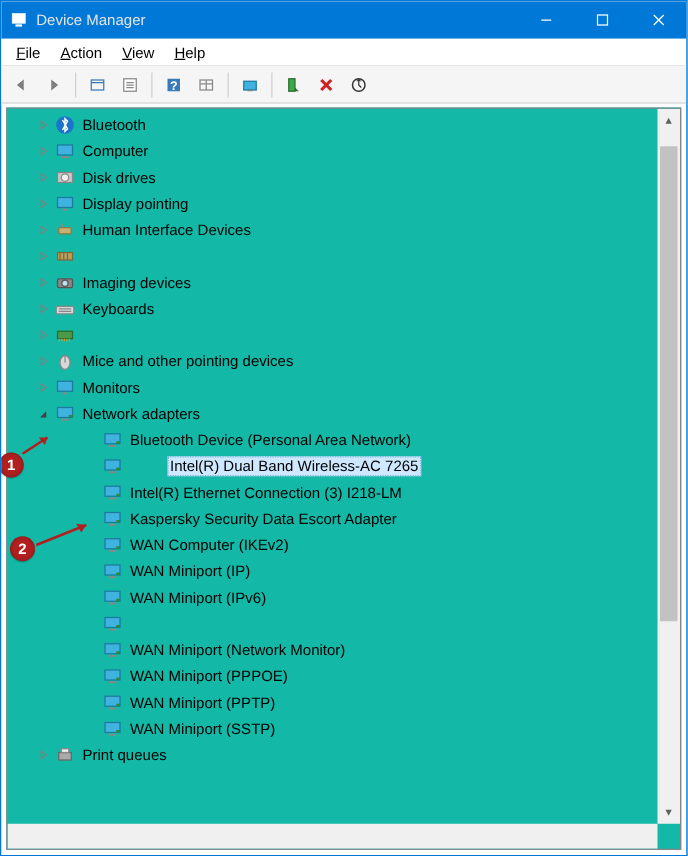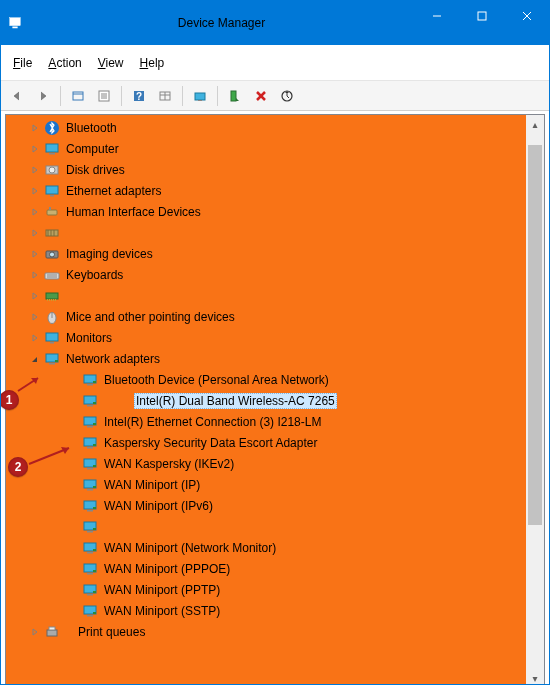--- a/index.html
+++ b/index.html
@@ -6,43 +6,42 @@
   body {
     font-family: "Segoe UI", Tahoma, sans-serif;
     font-size: 12px;
     background: #fff;
     width: 550px;
     height: 685px;
     overflow: hidden;
     border: 1px solid #0078d7;
   }
   .titlebar {
-    height: 44px;
+    height: 30px;
     background: #0078d7;
-    color: #000000;
+    color: #e5e5e5;
     display: flex;
     align-items: center;
     padding-left: 6px;
-    text-align: center;
   }
   .titlebar .app-icon {
     width: 16px; height: 16px;
     margin-right: 6px;
     display: flex; align-items: center; justify-content: center;
   }
   .titlebar .title { flex: 1; font-size: 12px; }
   .win-controls { display: flex; height: 100%; }
   .win-btn {
     width: 45px; height: 30px;
     display: flex; align-items: center; justify-content: center;
     color: #fff;
   }
   .win-btn svg { stroke: #fff; fill: none; stroke-width: 1; }
   .menubar {
-    height: 36px;
+    height: 22px;
     background: #fff;
     display: flex;
     align-items: center;
     padding: 0 4px;
     border-bottom: 1px solid #e5e5e5;
   }
   .menu-item {
     padding: 2px 8px;
     font-size: 12px;
   }
@@ -65,21 +64,21 @@
   .tsep { width: 1px; height: 20px; background: #d0d0d0; margin: 0 3px; }
   .content-wrap {
     position: relative;
     height: calc(685px - 30px - 22px - 30px - 2px);
     border-top: 1px solid #fff;
   }
   .content {
     position: absolute;
     left: 4px; top: 2px; right: 4px; bottom: 4px;
     border: 1px solid #828790;
-    background: #f97316;
+    background: #14b8a6;
     overflow: hidden;
   }
   .tree {
     position: absolute;
     left: 0; top: 0; right: 18px; bottom: 20px;
     overflow: hidden;
     padding-top: 2px;
   }
   .scrollbar-v {
     position: absolute;
@@ -125,21 +124,21 @@
     margin-right: 4px;
     display: flex; align-items:center; justify-content:center;
   }
   .node .label { font-size: 12px; color: #000; padding: 1px 2px; }
   .node.selected .label {
     background: #cde8ff;
     border: 1px dotted #7fb5e0;
     padding: 0 1px;
     margin-left: 32px;
   }
-  .node.cutoff .label { color:#000;margin-left:12px; }
+  .node.cutoff .label { color:#000; }
   .lvl0 { padding-left: 22px; }
   .lvl1 { padding-left: 60px; }
   .callout {
     position: absolute;
     width: 20px; height: 20px;
     border-radius: 50%;
     background: #b11f1f;
     color: #fff;
     font-weight: bold;
     font-size: 12px;
@@ -308,21 +307,21 @@
             <svg width="10" height="10">
               <path d="M3 2 L7 5 L3 8 Z" fill="none" stroke="#808080" stroke-width="1"></path>
             </svg>
           </span>
           <span class="dev-icon">
             <svg width="16" height="16" viewBox="0 0 16 16">
               <rect x="2" y="3" width="12" height="8" fill="#3fb2df" stroke="#1a7a9f"></rect>
               <rect x="6" y="12" width="4" height="1.5" fill="#888"></rect>
             </svg>
           </span>
-          <span class="label">Ethernet adapters</span>
+          <span class="label">Display pointing</span>
         </div>
         <div class="node lvl0">
           <span class="expander">
             <svg width="10" height="10">
               <path d="M3 2 L7 5 L3 8 Z" fill="none" stroke="#808080" stroke-width="1"></path>
             </svg>
           </span>
           <span class="dev-icon">
             <svg width="16" height="16" viewBox="0 0 16 16">
               <rect x="3" y="6" width="10" height="5" rx="1" fill="#c8b070" stroke="#8a7840"></rect>
@@ -481,21 +480,21 @@
         </div>
         <div class="node lvl1">
           <span class="expander"></span>
           <span class="dev-icon">
             <svg width="16" height="16" viewBox="0 0 16 16">
               <rect x="2" y="3" width="12" height="8" fill="#3fb2df" stroke="#1a7a9f"></rect>
               <rect x="5" y="12" width="6" height="1.5" fill="#888"></rect>
               <rect x="11" y="9" width="3" height="2" fill="#2a8a3a"></rect>
             </svg>
           </span>
-          <span class="label">WAN Kaspersky (IKEv2)</span>
+          <span class="label">WAN Computer (IKEv2)</span>
         </div>
         <div class="node lvl1">
           <span class="expander"></span>
           <span class="dev-icon">
             <svg width="16" height="16" viewBox="0 0 16 16">
               <rect x="2" y="3" width="12" height="8" fill="#3fb2df" stroke="#1a7a9f"></rect>
               <rect x="5" y="12" width="6" height="1.5" fill="#888"></rect>
               <rect x="11" y="9" width="3" height="2" fill="#2a8a3a"></rect>
             </svg>
           </span>

